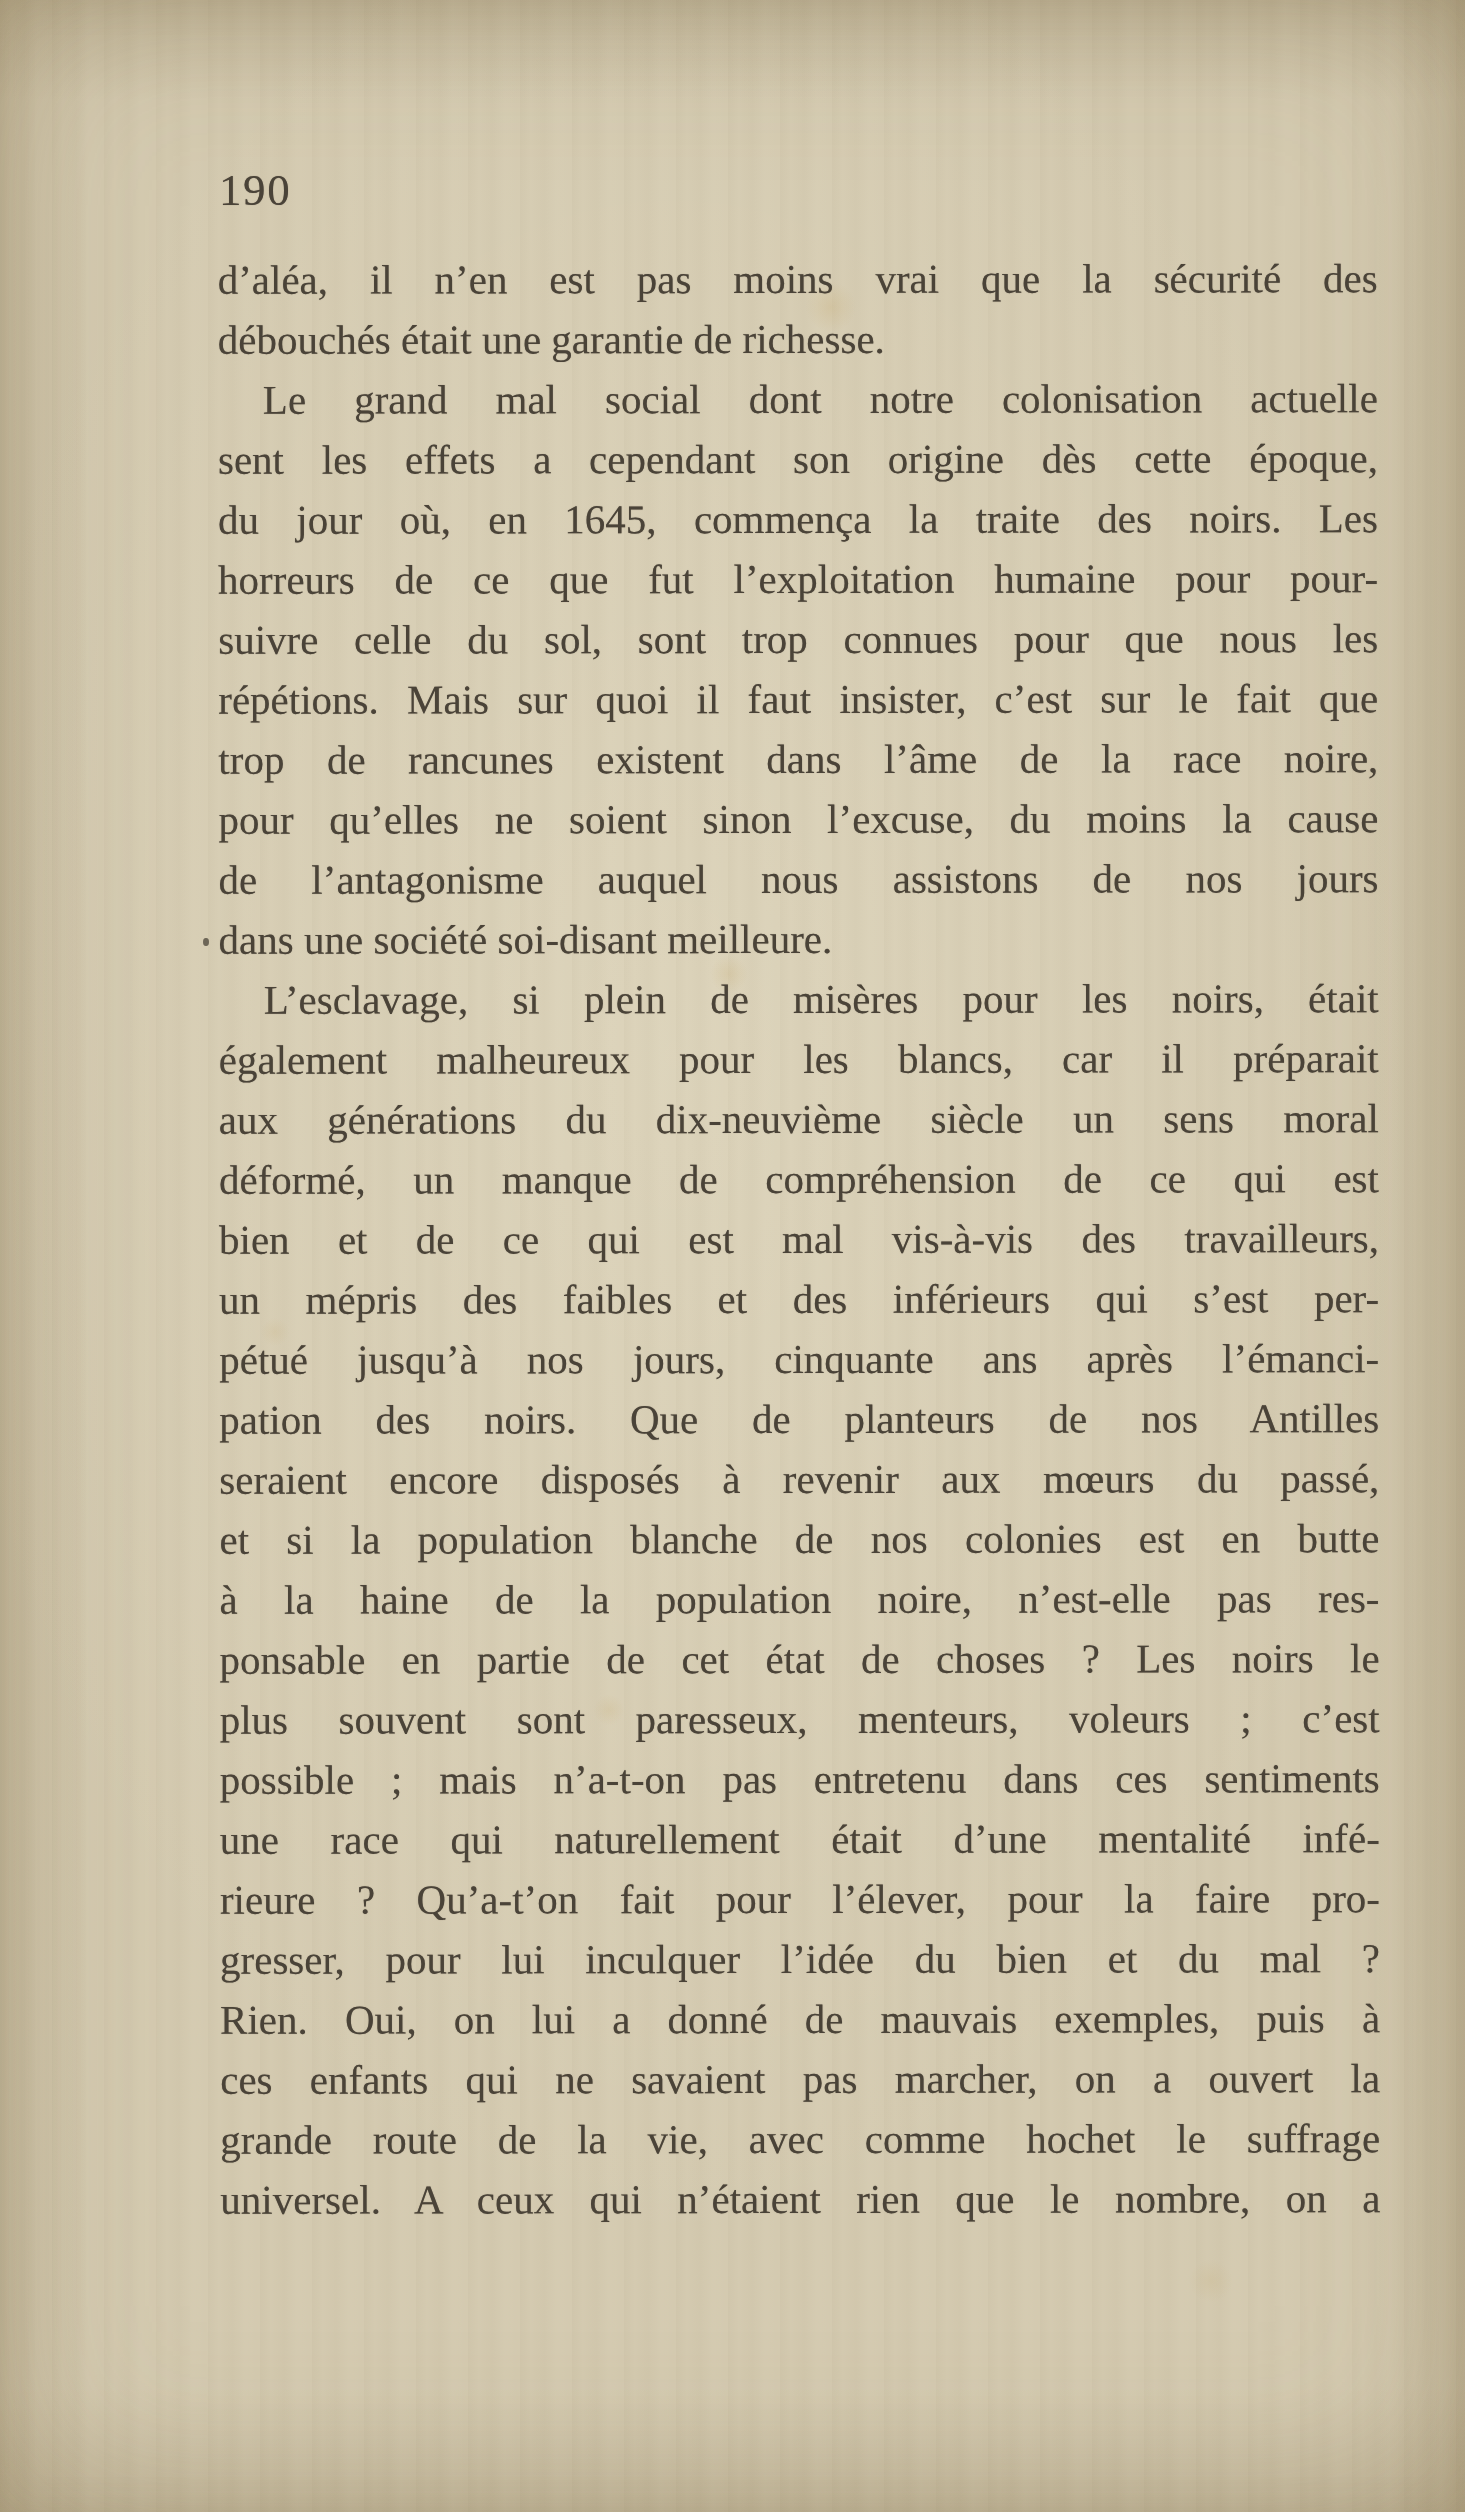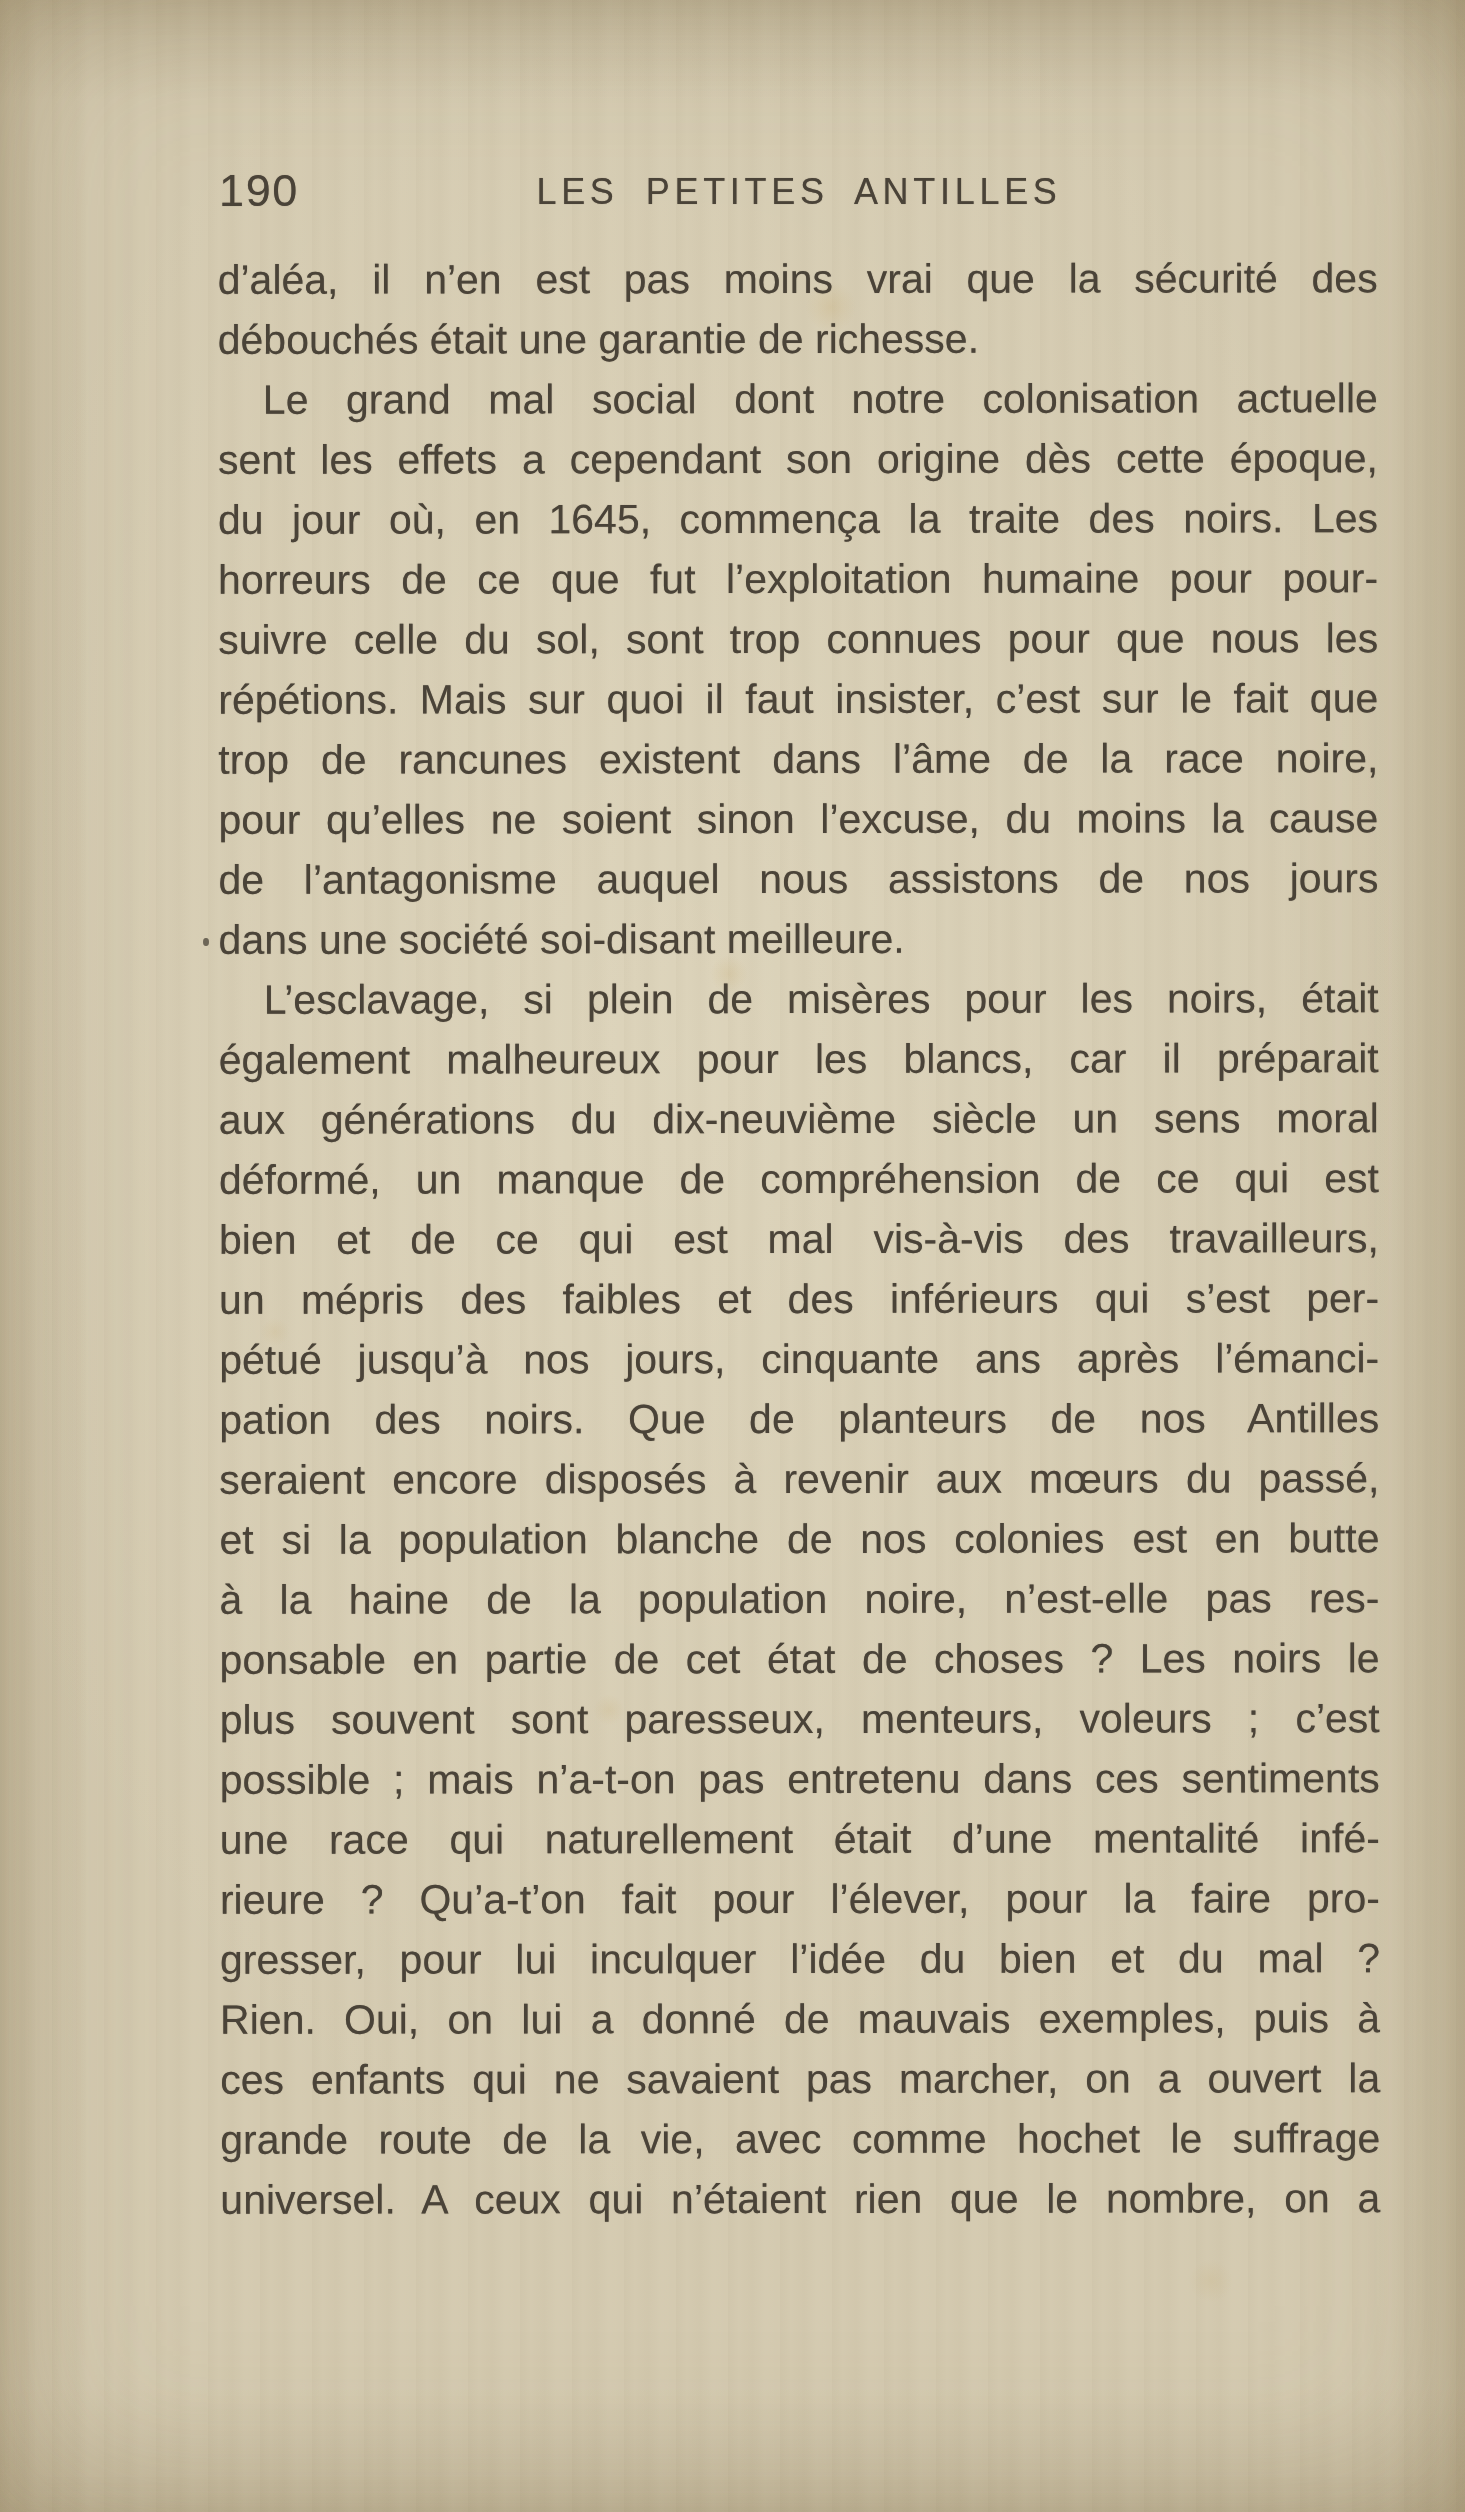--- a/index.html
+++ b/index.html
@@ -16,21 +16,21 @@
   .page {
     position: relative;
     width: 1465px;
     height: 2512px;
     background:
       radial-gradient(ellipse 1095px 1721px at 46% 42%, rgba(255,250,230,0.20), rgba(255,250,230,0) 70%),
       linear-gradient(90deg, rgba(120,100,60,0.10) 0%, rgba(120,100,60,0) 6%, rgba(120,100,60,0) 94%, rgba(120,100,60,0.14) 100%),
       linear-gradient(180deg, rgba(110,92,55,0.14) 0%, rgba(110,92,55,0) 4%, rgba(110,92,55,0) 95%, rgba(110,92,55,0.12) 100%),
       var(--paper);
     box-shadow: inset 0 0 172px rgba(118,98,58,0.28), inset 0 0 39px rgba(118,98,58,0.12);
-    font-family: Liberation Sans, sans-serif;
+    font-family: Liberation Serif, serif;
     color: var(--ink);
   }
   
   .texture {
     position: absolute; inset: 0;
     background: repeating-linear-gradient(90deg,
       rgba(90,75,45,0.030) 0px, rgba(90,75,45,0) 11px, rgba(90,75,45,0.022) 24px,
       rgba(255,255,240,0.025) 37px, rgba(90,75,45,0) 52px);
     pointer-events: none;
   }
@@ -104,21 +104,20 @@
 </style>
 </head>
 <body>
 
 <div class="page">
   <div class="texture"></div>
   <div class="stains"></div>
 
   <div class="header-row">
     <span class="page-number">190</span>
-    <span class="page-title">LES PETITES ANTILLES</span>
   </div>
 
   <div class="text-block">
       <div class="para">
         <div class="line">d’aléa, il n’en est pas moins vrai que la sécurité des</div>
         <div class="line last">débouchés était une garantie de richesse.</div>
       </div>
       <div class="para indent">
         <div class="line">Le grand mal social dont notre colonisation actuelle</div>
         <div class="line">sent les effets a cependant son origine dès cette époque,</div>

